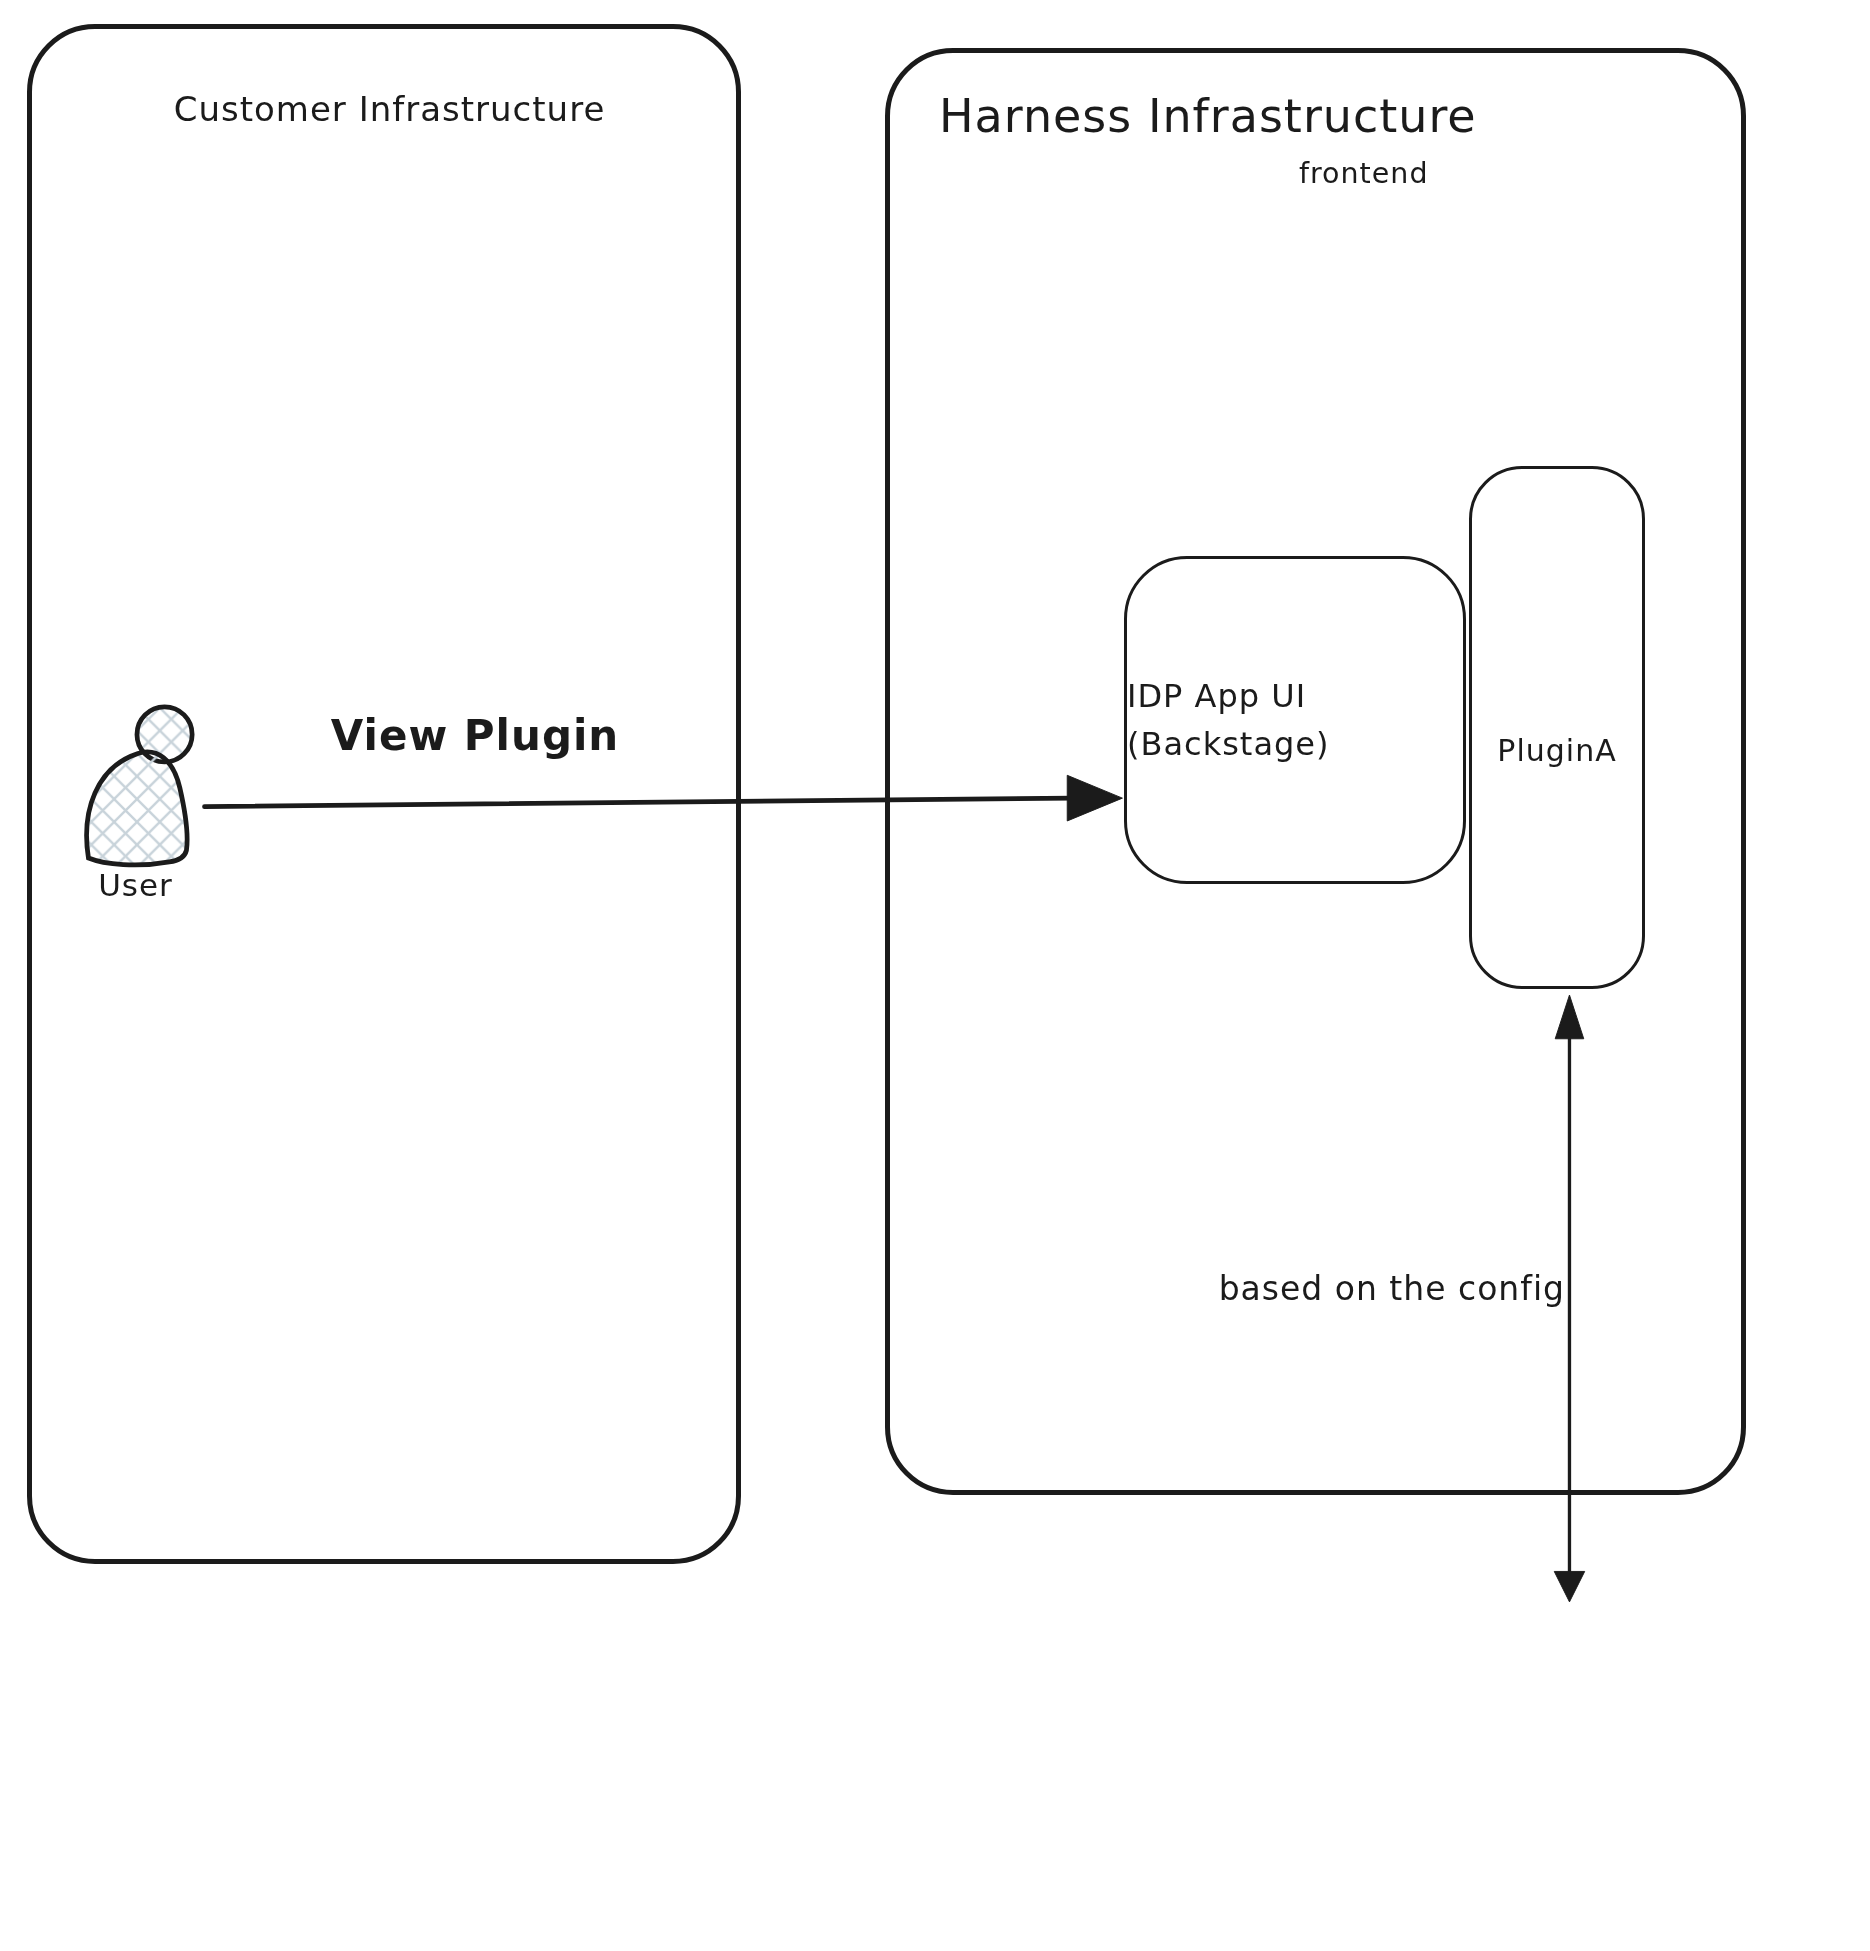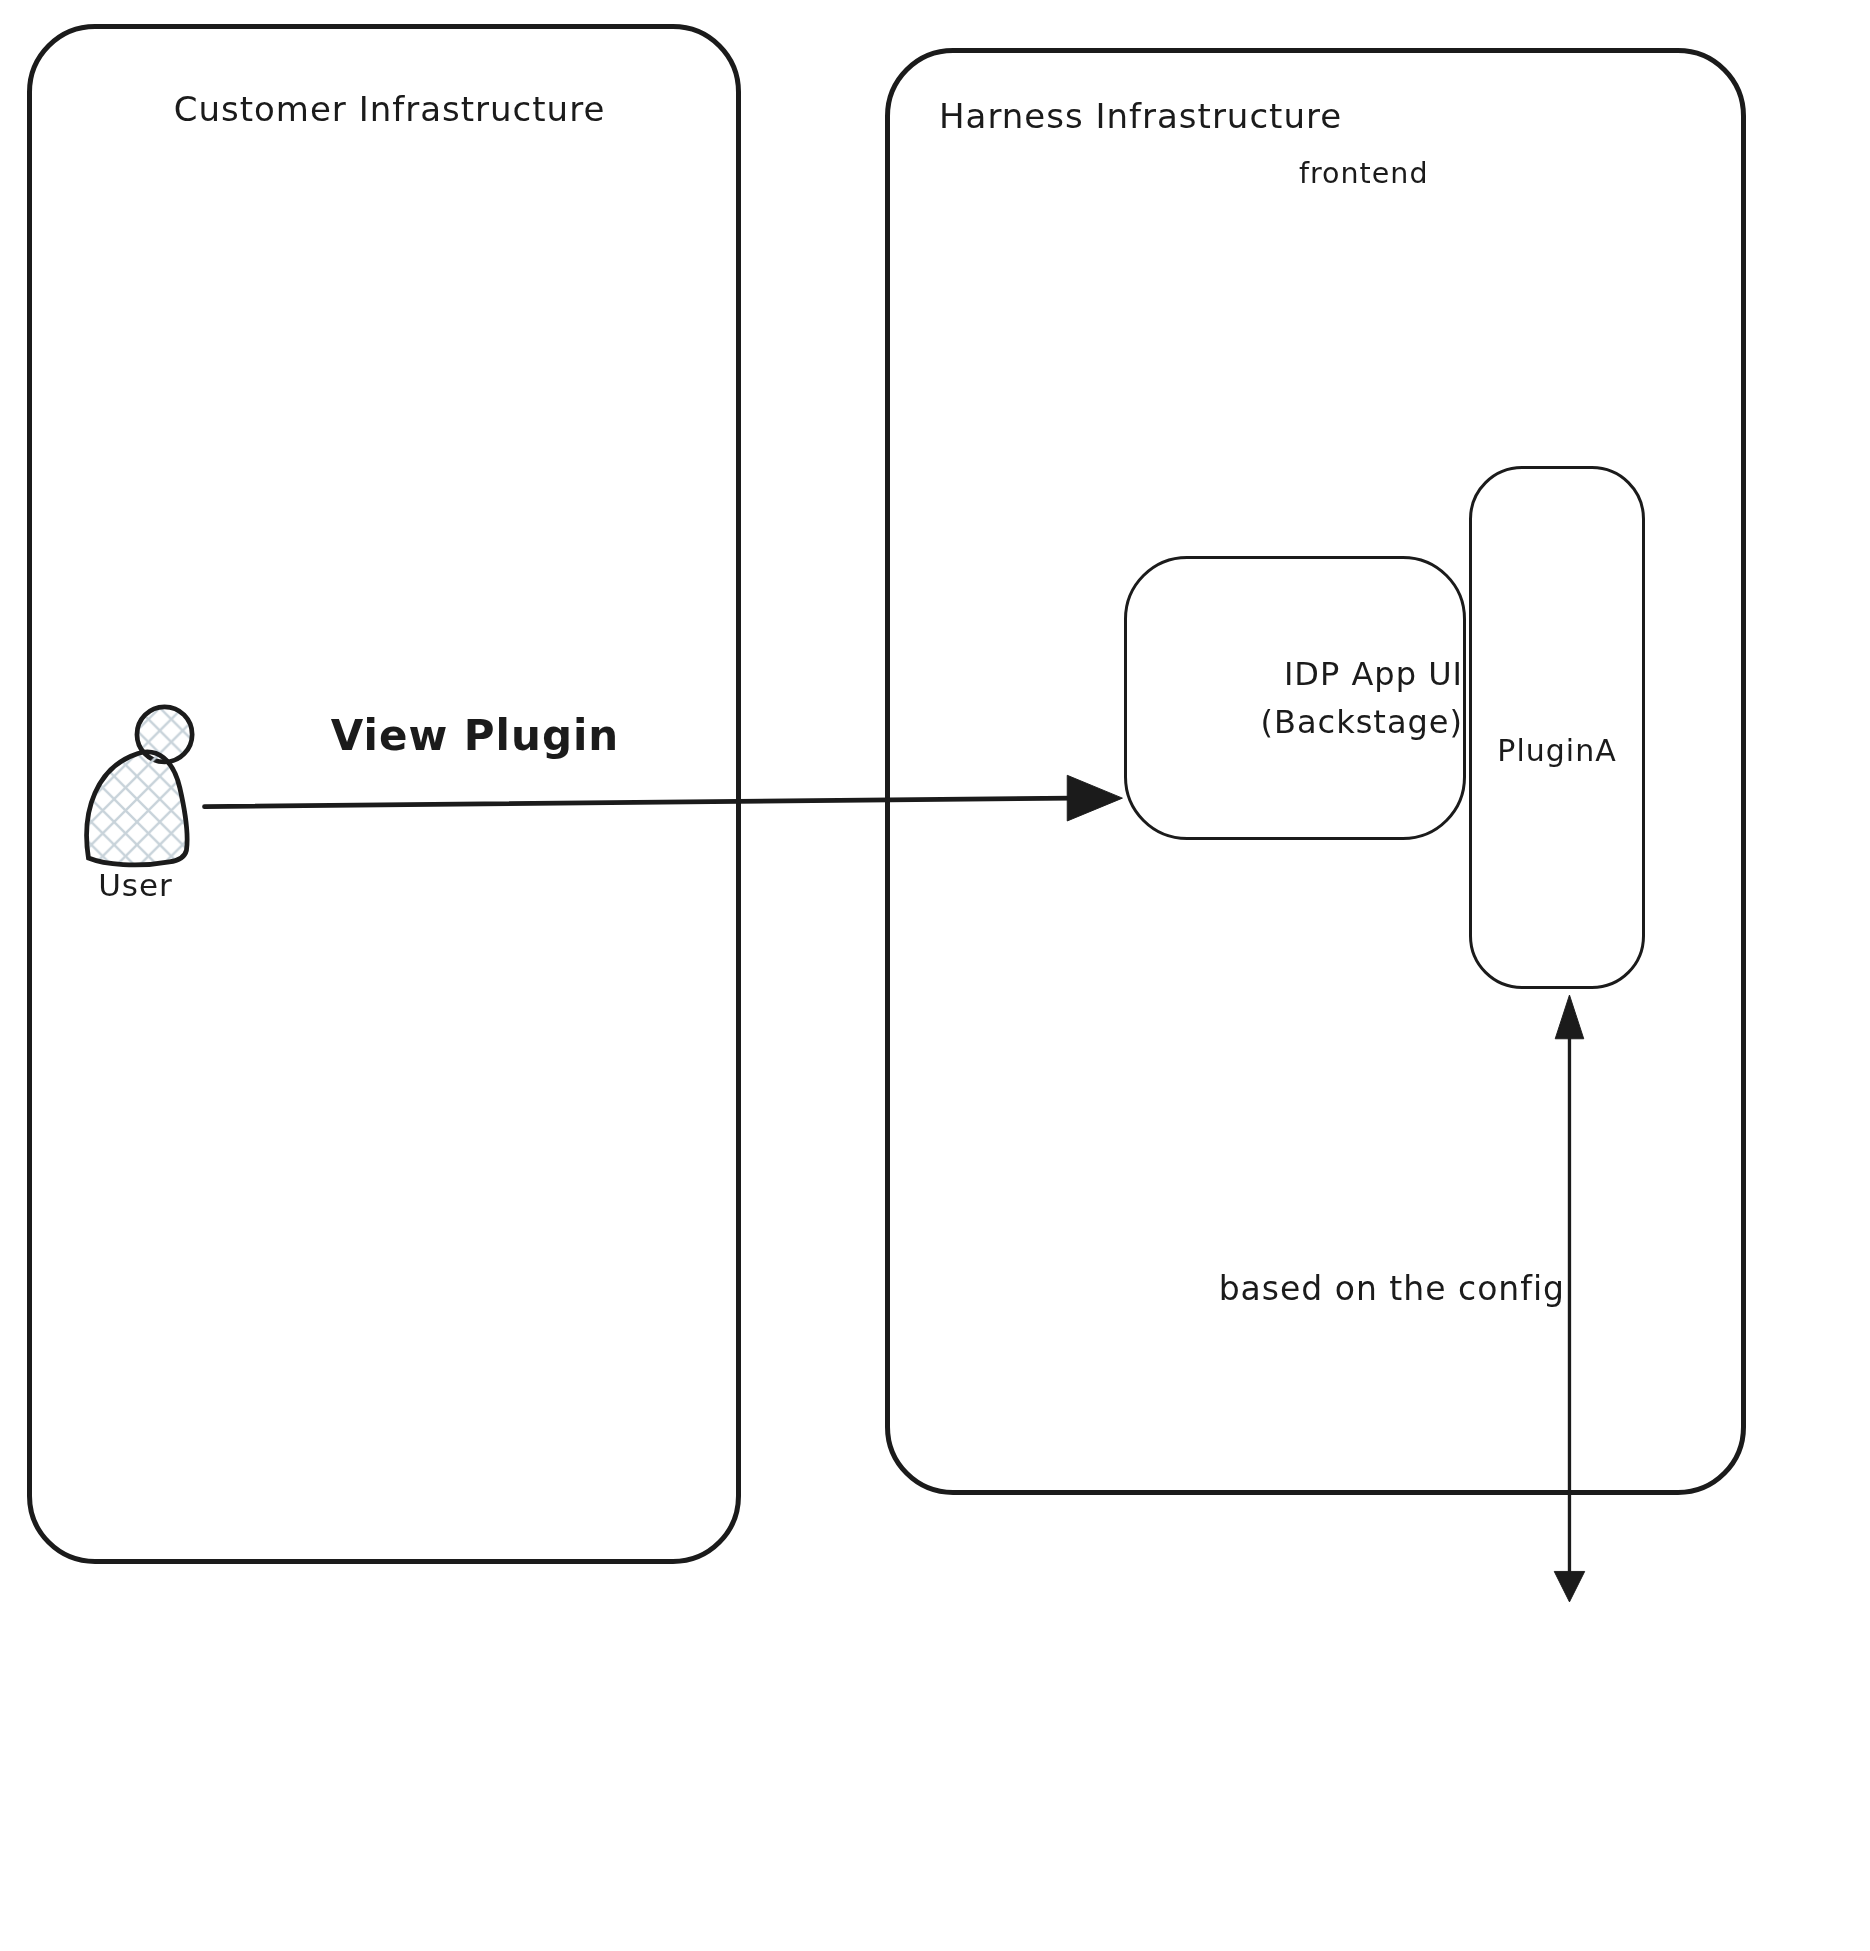--- a/index.html
+++ b/index.html
@@ -23,30 +23,30 @@
 
   .customer-box{left:27px;top:24px;width:714px;height:1540px;}
   .customer-title{
     position:absolute;left:0;right:0;top:59px;
     text-align:center;font-size:34px;line-height:42px;letter-spacing:1px;padding-left:11px;
   }
 
   .harness-box{left:885px;top:48px;width:861px;height:1447px;}
   .harness-title{
     position:absolute;left:49px;top:42px;
-    font-size:34px;line-height:42px;letter-spacing:1px;
+    font-size:46px;line-height:42px;letter-spacing:1px;
   }
   .frontend-label{
     position:absolute;left:409px;top:103px;
     font-size:28.5px;line-height:36px;letter-spacing:1px;
   }
 
   .idp-box{
-    left:1124px;top:556px;width:342px;height:284px;
-    display:flex;flex-direction:column;align-items:flex-end;justify-content:center;
+    left:1124px;top:556px;width:342px;height:328px;
+    display:flex;flex-direction:column;align-items:flex-start;justify-content:center;
     text-align:center;font-size:32px;line-height:48px;letter-spacing:1px;
     z-index:2;
   }
   .plugin-box{
     left:1469px;top:466px;width:176px;height:523px;
     border-radius:53px;
     display:flex;align-items:center;justify-content:center;
     padding-top:46px;
     text-align:center;font-size:30px;letter-spacing:1px;
     z-index:1;

